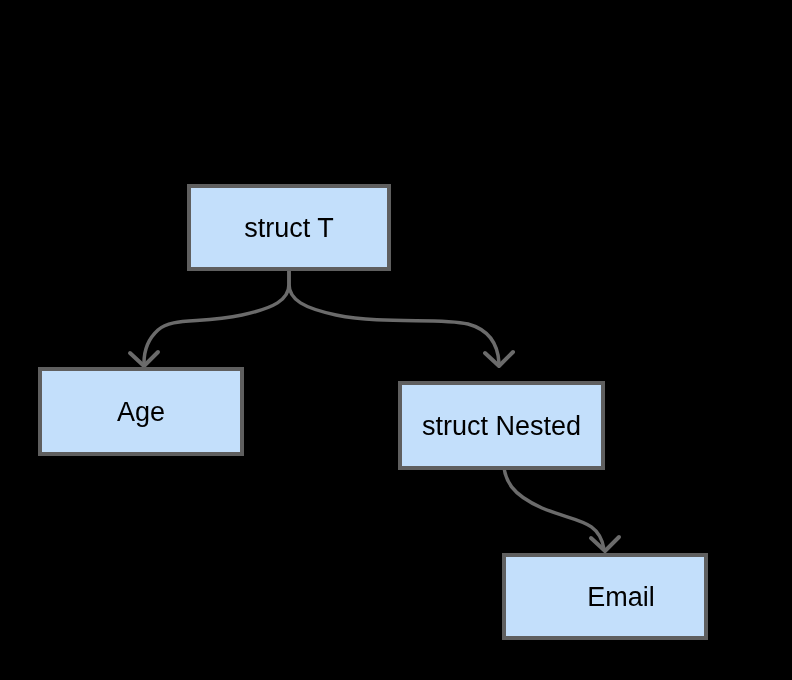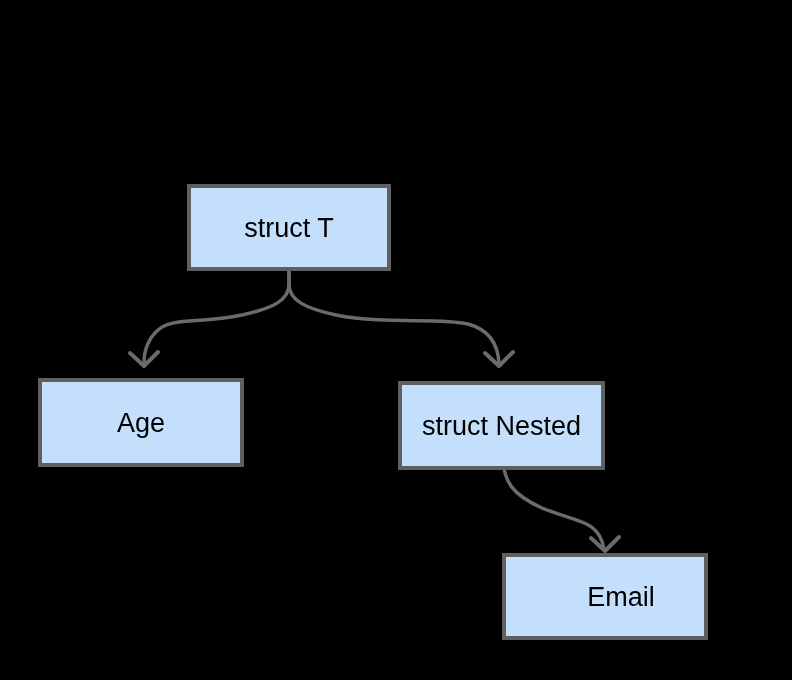--- a/index.html
+++ b/index.html
@@ -45,21 +45,21 @@
     justify-content: center;
   }
   .node-label {
     color: var(--text, #000);
     font-size: 27px;
     line-height: 1;
     white-space: nowrap;
     transform: translateY(1px);
   }
   .node-struct-t   { left: 187px; top: 184px; width: 204px; height: 87px; }
-  .node-age        { left: 38px;  top: 378px; width: 206px; height: 89px; }
+  .node-age        { left: 38px;  top: 367px; width: 206px; height: 89px; }
   .node-nested     { left: 398px; top: 369px; width: 207px; height: 89px; margin-top: 12px; }
   .node-email      { left: 502px; top: 553px; width: 206px; height: 87px; padding-left: 32px; }
 </style>
 </head>
 <body>
 
 <div class="canvas">
 
   <svg class="edges" viewBox="0 0 792 680" xmlns="http://www.w3.org/2000/svg">
 

